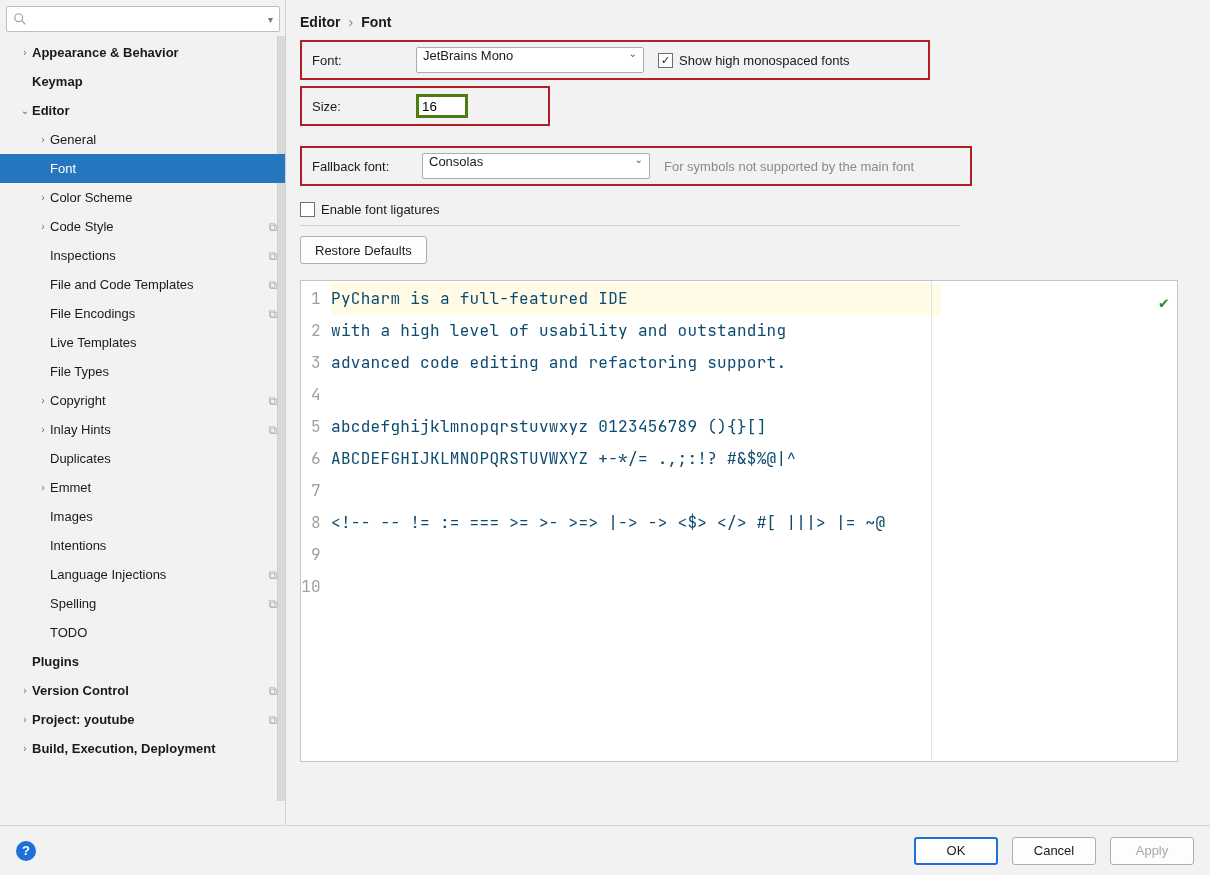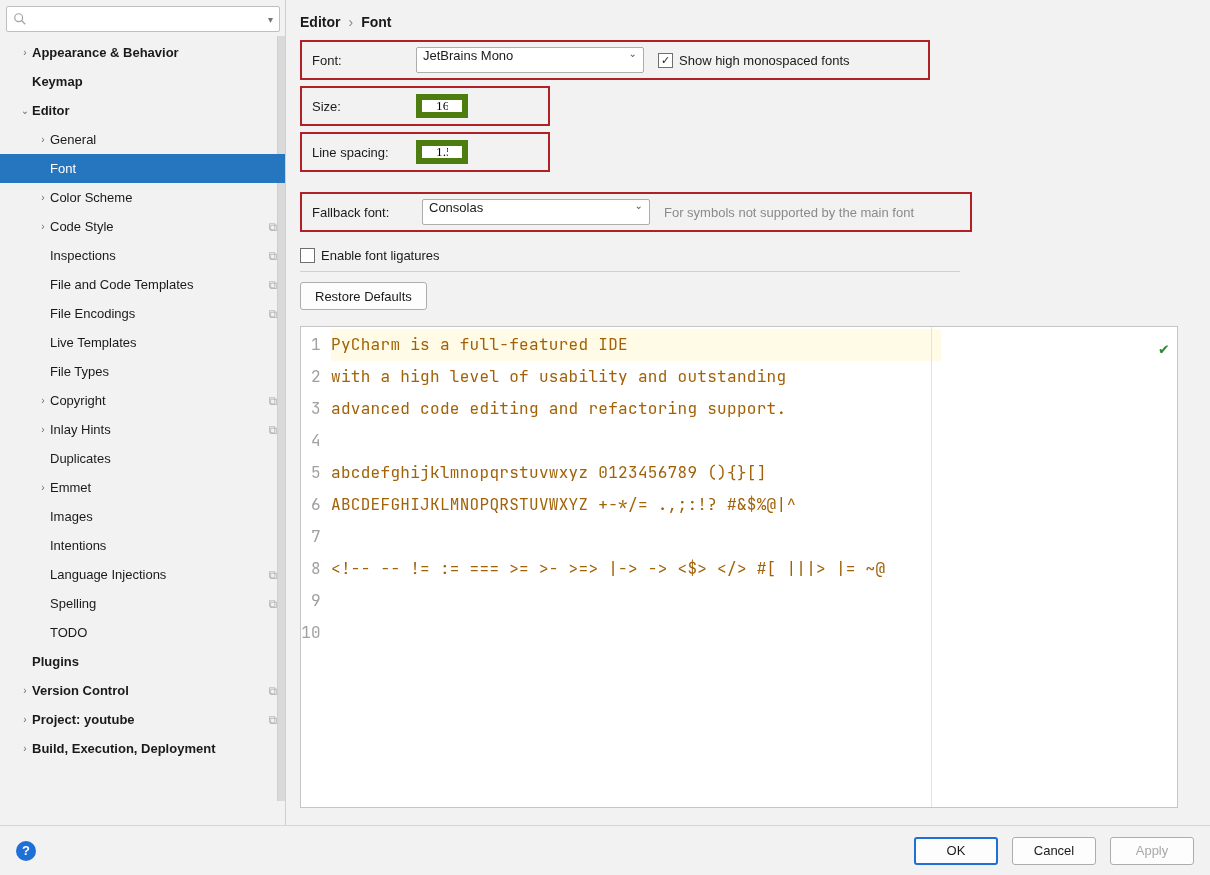--- a/index.html
+++ b/index.html
@@ -27,32 +27,32 @@
   .breadcrumb { padding: 14px 14px 10px 14px; font-weight: 600; font-size: 14px; display: flex; align-items: center; gap: 8px; }
   .breadcrumb .sep { color: #888; font-weight: 400; }
   .panel { padding: 0 14px; }
   .hl { border: 2px solid #b11f27; padding: 6px 10px; margin-bottom: 6px; display: flex; align-items: center; gap: 14px; }
   .hl.row1 { width: 630px; height: 40px; }
   .hl.rowSm { width: 250px; height: 40px; }
   .hl.row4 { width: 672px; height: 40px; }
   .fld-label { width: 90px; }
   .combo { flex: none; display:flex; justify-content:space-between; width:228px; height:26px; background:#fff; border:1px solid #adadad; padding:0 6px; border-radius:2px; }
   .combo .chev { font-size:10px; color:#555; }
-  .num-input { width: 52px; height: 24px; background:#fff; border:6px solid #4d7c0f; padding:0 14px;font-family:Liberation Serif, serif; }
+  .num-input { width: 52px; height: 24px; background:#fff; border:3px solid #4d7c0f; padding:0 3px; }
   .chk { display:flex; align-items:center; gap:6px; }
   .chk .box { width:15px; height:15px; border:1px solid #6f6f6f; background:#fff; display:flex; align-items:center; justify-content:center; font-size:11px; color:#1a1a1a; }
   .hint { color:#8a8a8a; }
   .ligatures { padding: 10px 14px 4px 14px; display:flex; align-items:flex-end; gap:8px; }
   .divider { height:1px; background:#d0d0d0; margin: 4px 14px 0 14px; width: 660px; }
   .restore { margin: 10px 14px; }
   .btn { display:inline-flex; align-items:center; justify-content:center; height:28px; padding:0 14px; background:#fdfdfd; border:1px solid #adadad; border-radius:3px; cursor:default; }
 
   .editor { margin: 6px 14px 0 14px; width: 878px; height: 482px; border:1px solid #c5c5c5; background:#fff; position:relative; display:flex; font-family: "JetBrains Mono","Consolas",monospace; font-size:16px; line-height: 32px; letter-spacing: .3px; }
   .gutter { width:24px; text-align:right; color:#a0a0a0; padding: 2px 4px 0 0; user-select:none; background:#fff; }
-  .code { flex:1; padding: 2px 0 0 6px; color:#a16207; white-space:pre; overflow:hidden; }
+  .code { flex:1; padding: 2px 0 0 6px; color:#0c4a6e; white-space:pre; overflow:hidden; }
   .code .l1 { background:#fffbe6; display:block; width:610px; }
   .ruler { border-left: 1px solid #e3e3e3; position:absolute; left: 630px; top:0; bottom:0; }
   .check { position:absolute; top:6px; right:8px; color:#2e8b2e; font-size:16px; }
 
   .footer { height: 50px; border-top: 1px solid #d6d6d6; display:flex; align-items:center; padding: 0 16px; gap: 14px; background:#f2f2f2; }
   .footer .help { width:20px; height:20px; border-radius:50%; background:#1e6fd6; color:#fff; font-weight:700; display:flex; align-items:center; justify-content:center; font-size:13px; }
   .footer .spacer { flex:1; }
   .footer .btn { width: 84px; }
   .footer .btn.primary { border:2px solid #1e6fd6; }
   .footer .btn.disabled { color:#a8a8a8; }
@@ -208,24 +208,20 @@
             <span class="box">✓</span>
             <span>Show high monospaced fonts</span>
           </label>
         </div>
 
         <div class="hl rowSm">
           <span class="fld-label">Size:</span>
           <input class="num-input" value="16" style="">
         </div>
 
-        <div class="hl rowSm">
-          <span class="fld-label">Line spacing:</span>
-          <input class="num-input" value="1.5" style="">
-        </div>
         <div style="height:14px"></div>
 
         <div class="hl row4">
           <span class="fld-label" style="width:96px">Fallback font:</span>
           <div class="combo">
             <span>Consolas</span>
             <span class="chev">⌄</span>
           </div>
           <span class="hint">For symbols not supported by the main font</span>
         </div>

